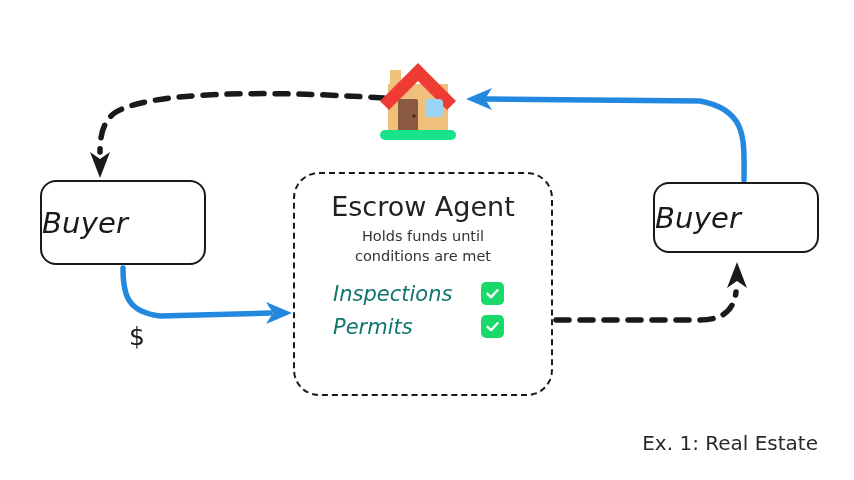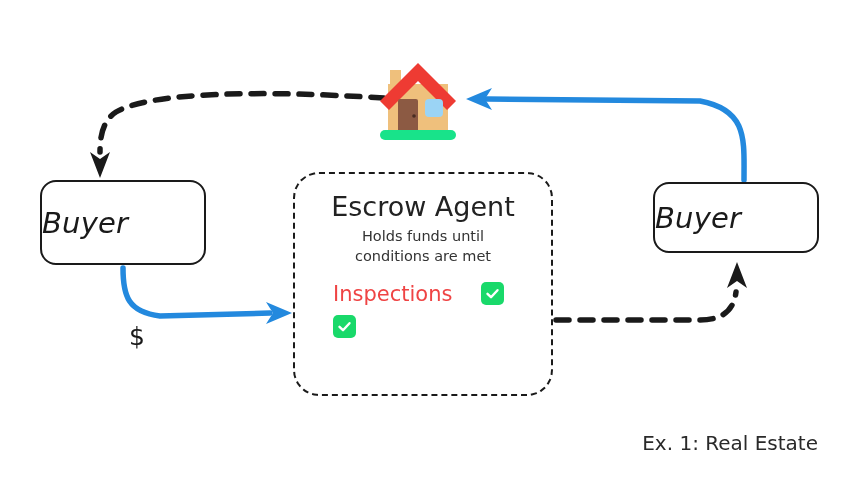--- a/index.html
+++ b/index.html
@@ -83,23 +83,24 @@
     width: 186px;
   }
   .check-row {
     display: flex;
     align-items: center;
     height: 31px;
     margin-bottom: 2px;
   }
   .check-label {
     font-size: 21px;
-    color: #ef4444;
+    color: #0f766e;
     flex: 0 0 auto;
     width: 148px;
+    font-style: italic;
   }
   .check-box {
     width: 23px;
     height: 23px;
     border-radius: 5px;
     display: flex;
     align-items: center;
     justify-content: center;
   }
   .check-box.on { background: #19d96a; }
@@ -195,20 +196,21 @@
       <div class="check-row">
         <span class="check-label">Inspections</span>
         <span class="check-box on">
           <svg width="17" height="17" viewBox="0 0 17 17">
             <path d="M3.5 8.8 L7 12.2 L13.5 5.2" fill="none" stroke="#ffffff" stroke-width="2.4" stroke-linecap="round" stroke-linejoin="round"></path>
           </svg>
         </span>
       </div>
 
       <div class="check-row">
+        <span class="check-label">Permits</span>
         <span class="check-box on">
           <svg width="17" height="17" viewBox="0 0 17 17">
             <path d="M3.5 8.8 L7 12.2 L13.5 5.2" fill="none" stroke="#ffffff" stroke-width="2.4" stroke-linecap="round" stroke-linejoin="round"></path>
           </svg>
         </span>
       </div>
 
 
     </div>
   </div>

